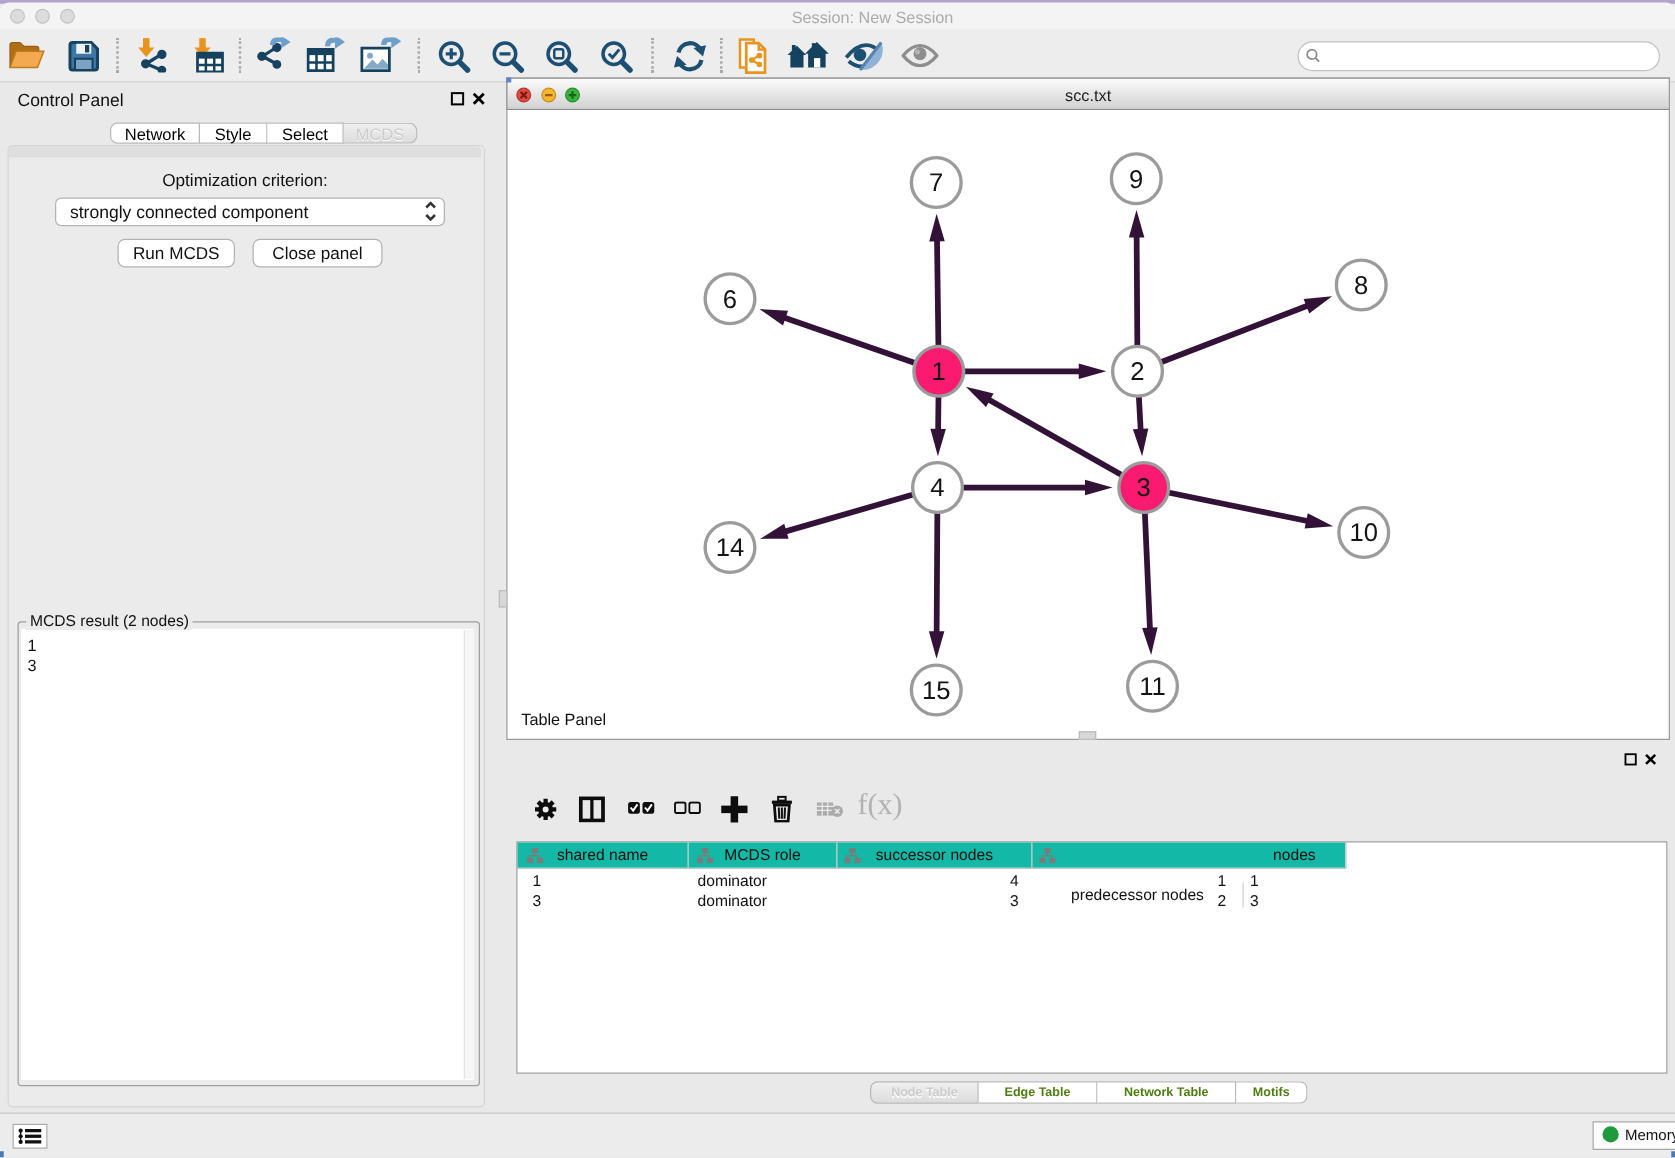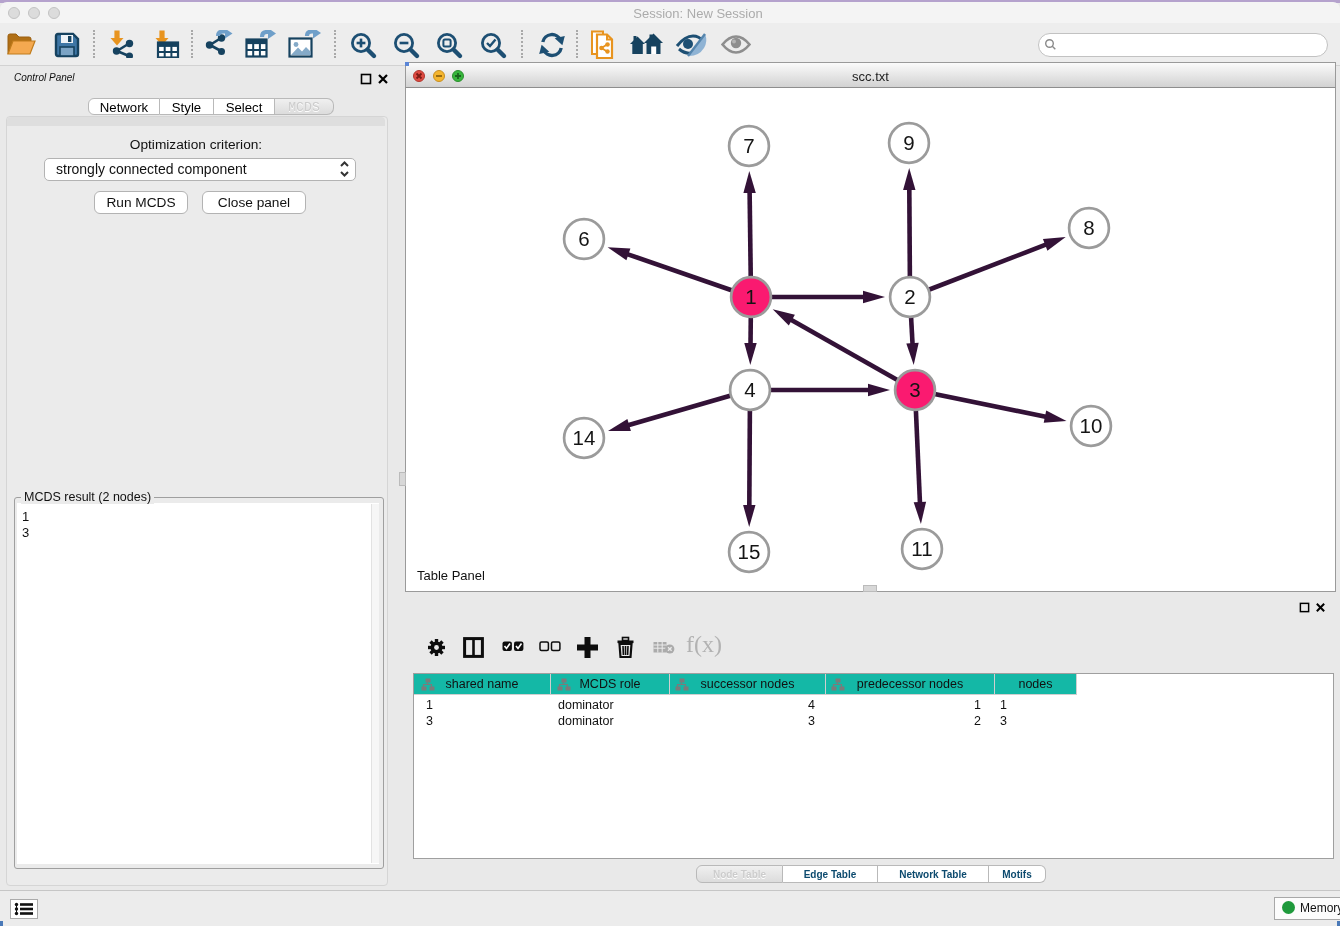--- a/index.html
+++ b/index.html
@@ -7,21 +7,21 @@
 .abs{position:absolute;}
 
 #deskTop{left:0;top:0;width:1340px;height:3px;background:#b5a2cd;}
 #titlebar{left:0;top:2px;width:1340px;height:21px;background:#f4f4f4;border-bottom:1px solid #cecece;border-radius:7px 7px 0 0;}
 .tl{position:absolute;top:7px;width:12px;height:12px;border-radius:50%;background:#dcdcdc;border:1px solid #c3c3c3;box-sizing:border-box;}
 #wtitle{left:0;top:6px;width:1340px;text-align:center;font-size:13px;color:#ababab;padding-left:28px;}
 #toolbar{left:0;top:23px;width:1340px;height:42px;background:#ededed;border-bottom:1px solid #d2d2d2;}
 .vsep{position:absolute;top:30px;height:28px;width:0;border-left:2px dotted #a9a9a9;}
 #search{left:1038px;top:33px;width:288px;height:22px;background:#fff;border:1px solid #c2c2c2;border-radius:12px;}
 
-#cpTitle{left:14px;top:72px;font-size:10px;color:#111;font-style:italic;}
+#cpTitle{left:14px;top:72px;font-size:14px;color:#111;}
 .tabstrip{position:absolute;display:flex;font-size:13.2px;}
 .tab{background:#fff;border:1px solid #b9b9b9;border-left:none;height:17px;line-height:17px;color:#000;text-align:center;box-sizing:border-box;}
 .tab.first{border-left:1px solid #b9b9b9;border-radius:6px 0 0 6px;}
 .tab.sel{background:linear-gradient(#f0f0f0,#dcdcdc);color:#ccc;text-shadow:0 1px 0 #fff;border-radius:0 7px 7px 0;}
 #cpPane{left:6px;top:116px;width:380px;height:768px;background:#ebebeb;border:1px solid #d5d5d5;border-radius:4px;}
 #cpBand{left:7px;top:117px;width:378px;height:9px;background:#dedede;border-radius:4px 4px 0 0;}
 #optlbl{left:0px;top:137px;width:392px;text-align:center;font-size:13.7px;color:#111;}
 #combo{left:44px;top:158px;width:312px;height:23px;background:#fff;border:1px solid #b3b3b3;border-radius:5px;box-sizing:border-box;font-size:14px;line-height:21px;color:#111;padding-left:11px;}
 .btn{position:absolute;height:23px;background:#fff;border:1px solid #b3b3b3;border-radius:6px;box-sizing:border-box;font-size:13.7px;text-align:center;line-height:21px;color:#111;}
 #grp{left:14px;top:497px;width:368px;height:370px;border:1px solid #9f9f9f;border-radius:3px;}
@@ -35,21 +35,21 @@
 .cbtn{position:absolute;top:70px;width:12px;height:12px;border-radius:50%;box-sizing:border-box;}
 #sccTitle{left:405px;top:69px;width:931px;text-align:center;font-size:13px;color:#222;}
 #corner{left:405px;top:62px;width:4px;height:4px;background:#5b86d7;}
 
 #tpTitle{left:417px;top:568px;font-size:13px;color:#111;}
 #tbl{left:413px;top:673px;width:919px;height:184px;background:#fff;border:1px solid #9f9f9f;}
 #thead{left:414px;top:674px;width:663px;height:20px;background:#14b8a6;border-bottom:1px solid #cfcfcf;font-size:12.5px;color:#111;}
 .th{position:absolute;top:0;height:20px;line-height:20px;border-right:1px solid #cfcfcf;text-align:center;box-sizing:border-box;}
 .trow{position:absolute;font-size:12.5px;color:#111;height:17px;line-height:17px;}
 .tabstrip2{position:absolute;display:flex;font-size:10px;font-weight:bold;}
-.tab2{background:#fff;border:1px solid #b9b9b9;border-left:none;height:18px;line-height:18px;color:#0c4a6e;text-align:center;box-sizing:border-box;}
+.tab2{background:#fff;border:1px solid #b9b9b9;border-left:none;height:18px;line-height:18px;color:#4d7c0f;text-align:center;box-sizing:border-box;}
 .tab2.sel{background:linear-gradient(#f0f0f0,#dcdcdc);color:#ccc;text-shadow:0 1px 0 #fff;border-radius:6px 0 0 6px;border-left:1px solid #b9b9b9;}
 .tab2.last{border-radius:0 6px 6px 0;}
 
 #sbar{left:0;top:890px;width:1340px;height:36px;background:#ececec;border-top:1px solid #c6c6c6;}
 #listbtn{left:10px;top:899px;width:28px;height:20px;background:#fff;border:1px solid #ababab;box-sizing:border-box;}
 #membtn{left:1274px;top:897px;width:75px;height:23px;background:#fcfcfc;border:1px solid #a8a8a8;box-sizing:border-box;font-size:12px;color:#111;line-height:21px;white-space:nowrap;}
 .icon{position:absolute;z-index:5;}
 </style>
 </head>
 <body>
@@ -213,21 +213,21 @@
   </svg>
 <svg class="icon" style="left:377px;top:73px" width="12" height="12" viewBox="0 0 12 12">
     <path d="M2 2 L10 10 M10 2 L2 10" stroke="#000" stroke-width="2.2"></path>
   </svg>
 <div class="abs" id="cpPane"></div>
 <div class="abs" id="cpBand"></div>
 <div class="tabstrip" style="left:78px;top:98px;margin-left:10px;">
  <div class="tab first" style="width:72px;">Network</div>
     <div class="tab" style="width:54px;">Style</div>
     <div class="tab" style="width:61px;">Select</div>
-    <div class="tab sel" style="width:59px;font-family:Liberation Mono, monospace;">MCDS</div>
+    <div class="tab sel" style="width:59px;">MCDS</div>
 </div>
 <div class="abs" id="optlbl">Optimization criterion:</div>
 <div class="abs" id="combo">strongly connected component</div>
 <svg class="icon" style="left:339px;top:161px" width="11" height="16" viewBox="0 0 11 16">
     <path d="M2 5 L5.5 1.5 L9 5" fill="none" stroke="#333" stroke-width="2"></path>
     <path d="M2 11 L5.5 14.5 L9 11" fill="none" stroke="#333" stroke-width="2"></path>
   </svg>
 <div class="btn" style="left:94px;top:191px;width:94px;">Run MCDS</div>
 <div class="btn" style="left:202px;top:191px;width:104px;">Close panel</div>
 <div class="abs" id="grp"></div>
@@ -409,21 +409,21 @@
       <rect x="0.5" y="8.5" width="5" height="4"></rect>
       <rect x="8.5" y="8.5" width="5" height="4"></rect>
       <path d="M6.5 4.5 L6.5 6.5 L2.5 6.5 L2.5 9 M6.5 6.5 L10.5 6.5 L10.5 9" fill="none" stroke="#7b7b7b" stroke-width="1.2"></path>
     </g>
   </svg>
 <div class="abs" id="tbl"></div>
 <div class="abs" id="thead">
  <div class="th" style="left:0;width:137px;">shared name</div>
  <div class="th" style="left:137px;width:119px;">MCDS role</div>
  <div class="th" style="left:256px;width:156px;">successor nodes</div>
- <div class="th" style="left:412px;width:169px;">predecessor nodes</div>
+ <div class="th" style="left:412px;width:169px;margin-top:32px;">predecessor nodes</div>
  <div class="th" style="left:581px;width:82px;">nodes</div>
 </div>
 <div class="trow" style="left:426px;top:697px;">1</div>
 <div class="trow" style="left:558px;top:697px;">dominator</div>
 <div class="trow" style="left:805px;top:697px;width:10px;text-align:right;">4</div>
 <div class="trow" style="left:971px;top:697px;width:10px;text-align:right;">1</div>
 <div class="trow" style="left:1000px;top:697px;">1</div>
 <div class="trow" style="left:426px;top:713px;">3</div>
 <div class="trow" style="left:558px;top:713px;">dominator</div>
 <div class="trow" style="left:805px;top:713px;width:10px;text-align:right;">3</div>

